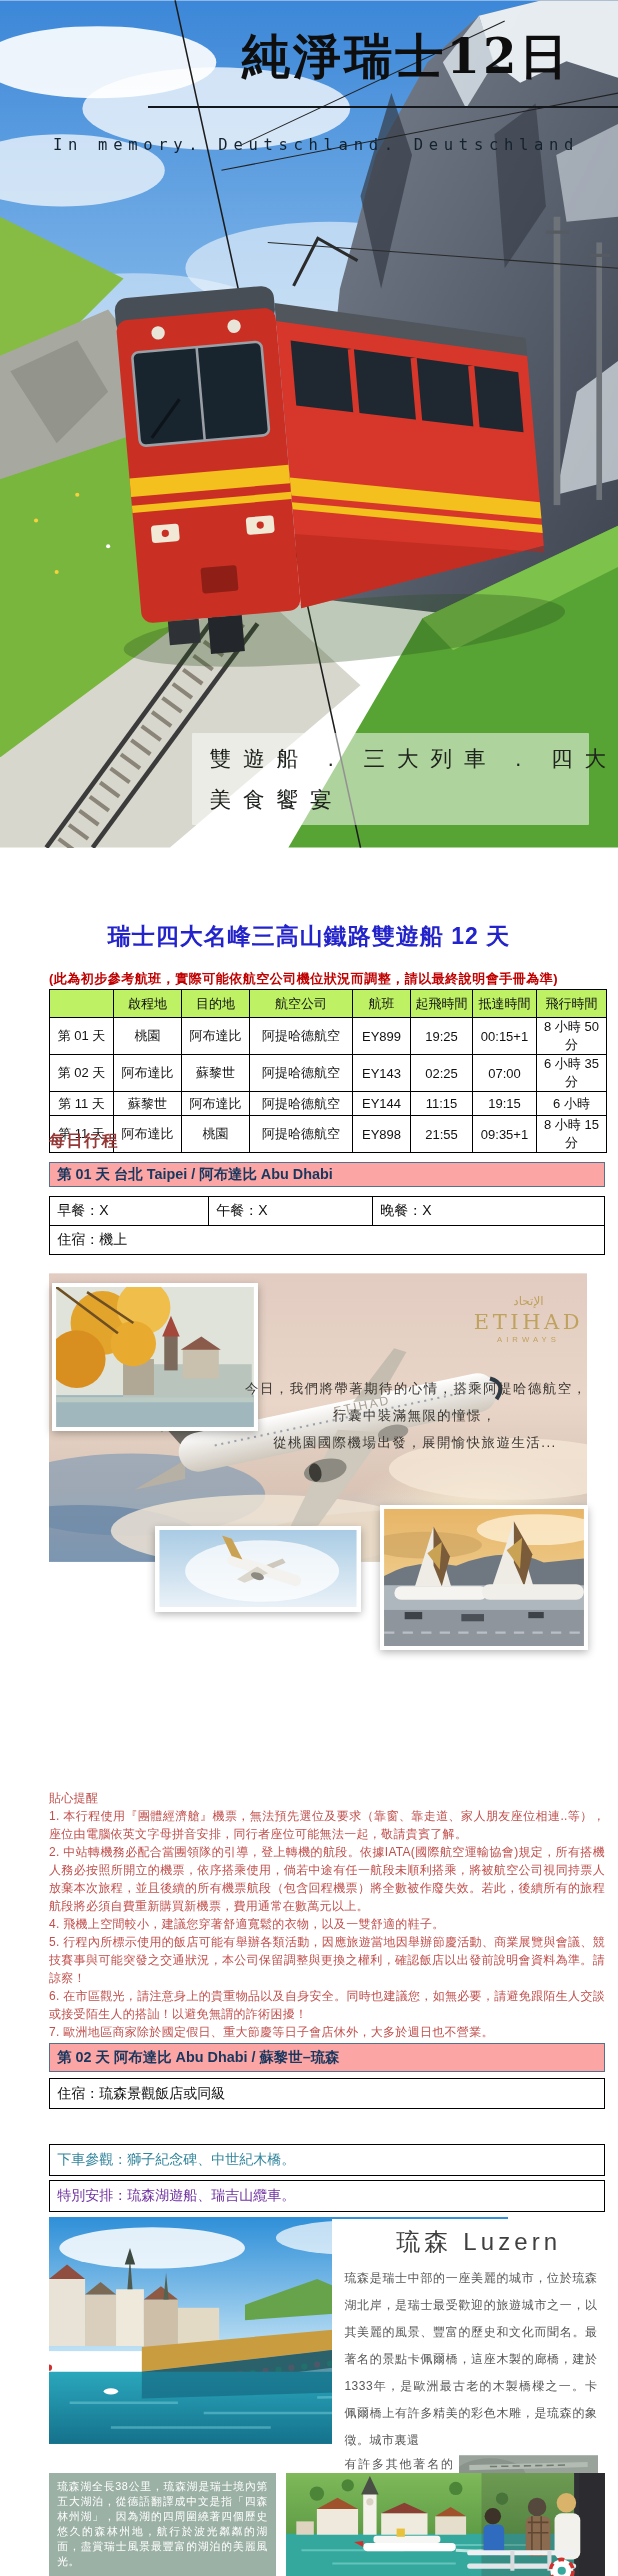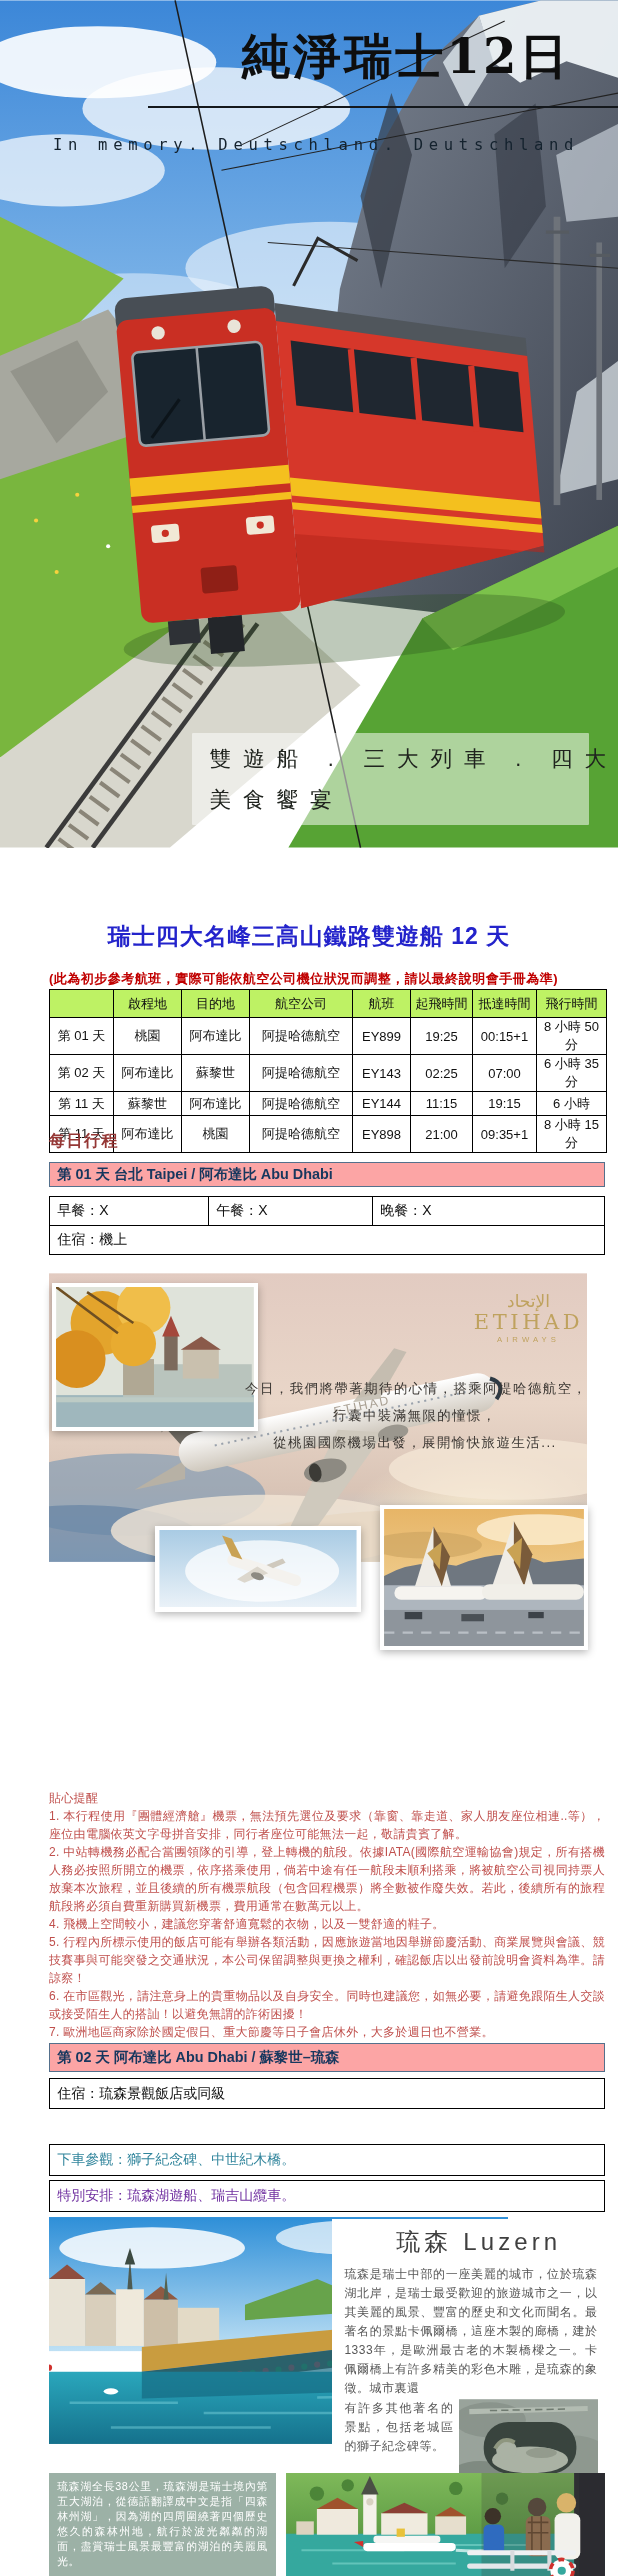--- a/index.html
+++ b/index.html
@@ -43,36 +43,36 @@
   .mcell{display:flex;align-items:center;padding-left:7.2px;font-size:14px;color:#111;
          border-right:1px solid #000;box-sizing:border-box;}
   .mcell:last-child{border-right:none;}
   .obox{left:49px;width:556px;border:1.5px solid #000;box-sizing:border-box;display:flex;
         align-items:center;padding-left:7.2px;font-size:14px;background:#fff;}
   .teal{color:#31859c;} .purple{color:#7030a0;}
 
   
   .photo-frame{background:#fff;box-shadow:0 2.6px 8.2px rgba(0,0,0,.30);padding:4.1px;box-sizing:border-box;}
   .etihad-logo{width:129px;text-align:center;color:#bfa25e;}
-  .etihad-logo .ar{font-size:17px;line-height:15.5px;}
+  .etihad-logo .ar{font-size:12px;line-height:15.5px;}
   .etihad-logo .main{font-family:"DejaVu Serif","Liberation Serif",serif;font-size:21px;
                      letter-spacing:3.6px;line-height:24px;}
   .etihad-logo .sub{font-size:7.7px;letter-spacing:4.1px;line-height:11.3px;}
   .etihad-lines{width:340px;font-size:13.4px;color:#3a3632;letter-spacing:1.5px;line-height:27px;white-space:nowrap;}
 
   
   .reminders{left:49px;top:1789px;width:556px;color:#c0504d;font-size:12px;line-height:18px;
              text-align:justify;letter-spacing:0.3px;}
   .reminders p{margin:0;}
 
   
   .lz-panel{left:332px;top:2219px;width:278px;height:253px;background:#fff;box-sizing:border-box;
             padding:5.2px 12.4px 0 12.4px;}
   .lz-head{font-size:24px;font-weight:300;color:#3f3f3f;letter-spacing:4.1px;text-align:center;margin:2.1px 0 7.2px 15.5px;}
-  .lz-para{font-size:12px;color:#575757;line-height:19px;text-align:justify;letter-spacing:0.5px;margin:0;}
+  .lz-para{font-size:12px;color:#575757;line-height:27px;text-align:justify;letter-spacing:0.5px;margin:0;}
   .lz-bottom{display:flex;margin-top:1px;}
   .lz-tail{flex:1;font-size:12px;color:#575757;line-height:19px;text-align:justify;letter-spacing:0.5px;padding-right:5.2px;}
 
   .lake-box{left:49px;top:2473px;width:227px;height:107px;background:#9cb1a6;box-sizing:border-box;
             padding:6.2px 8.2px;overflow:hidden;}
   .lake-box p{margin:0;color:#fff;font-size:10.8px;line-height:15px;letter-spacing:0.5px;text-align:justify;}
 </style>
 </head>
 <body>
 
@@ -225,21 +225,21 @@
             <td>11:15</td>
             <td>19:15</td>
             <td>6 小時</td>
         </tr>
         <tr>
           <td>第 11 天</td>
             <td>阿布達比</td>
             <td>桃園</td>
             <td>阿提哈德航空</td>
             <td>EY898</td>
-            <td>21:00</td>
+            <td>21:55</td>
             <td>09:35+1</td>
             <td>8 小時 15 分</td>
         </tr>
       </tbody>
     </table>
   </div>
 
   <div class="abs daily-heading">每日行程</div>
 
   <div class="abs daybar" style="top:1162px;height:25px;">第 01 天  台北 Taipei /  阿布達比 Abu Dhabi</div>

